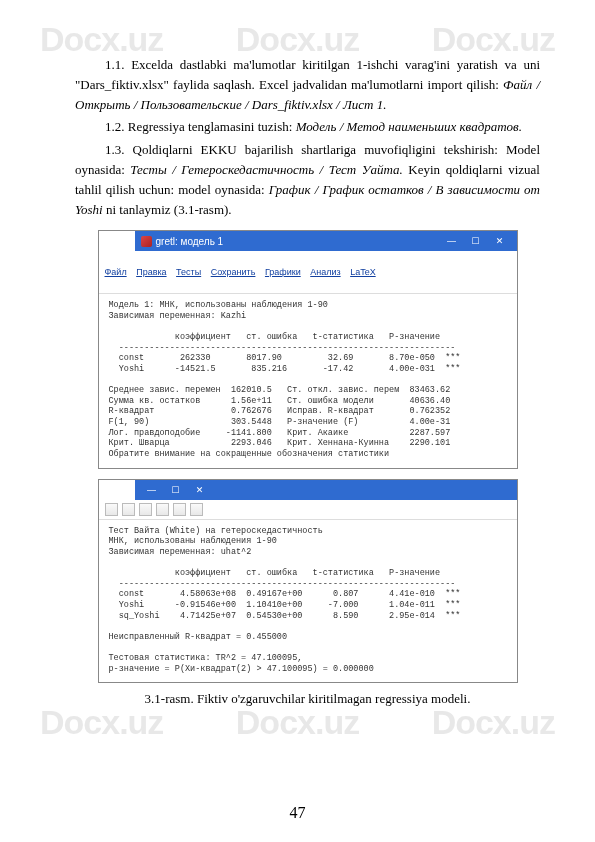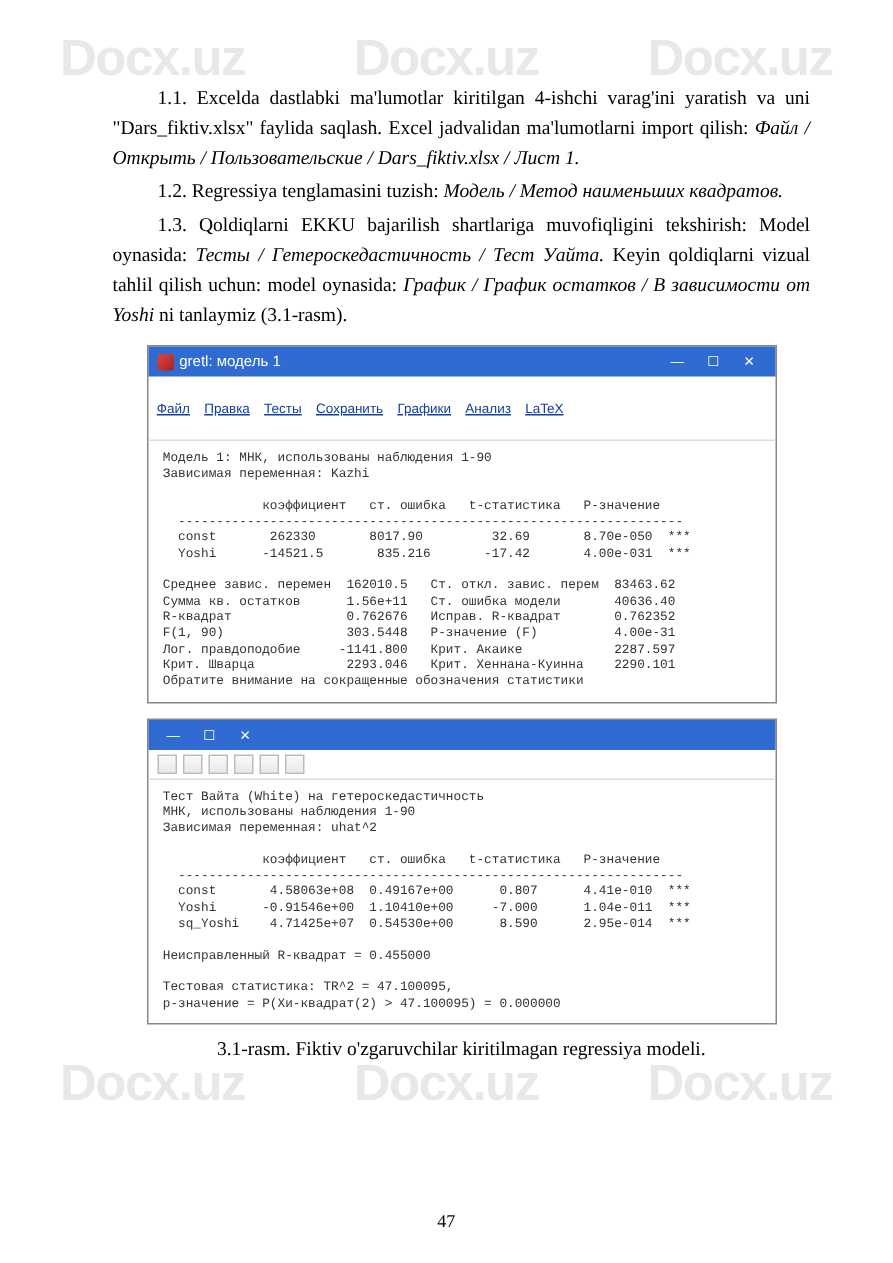--- a/index.html
+++ b/index.html
@@ -49,20 +49,21 @@
   .titlebar {
     background: #2f6bd0;
     color: #fff;
     display: flex;
     align-items: center;
     justify-content: space-between;
     height: 20px;
     padding: 0 6px;
     font-family: "Segoe UI", Arial, sans-serif;
     font-size: 10px;
+    margin-left: 36px;
   }
   .tbar-left { display: flex; align-items: center; gap: 4px; }
   .tbar-icon {
     width: 11px; height: 11px;
     background: linear-gradient(135deg,#d44,#a22);
     border-radius: 2px;
   }
   .tbar-btns { display: flex; gap: 2px; }
   .tbar-btn {
     width: 22px; height: 16px;
@@ -98,34 +99,34 @@
   .caption {
     text-align: center;
     margin-top: 6px;
     font-size: 13px;
   }
   .page-num {
     position: absolute;
     bottom: 20px;
     left: 0; right: 0;
     text-align: center;
-    font-size: 12px;
+    font-size: 16px;
   }
 </style>
 </head>
 <body>
 
 <div class="watermark">
   <span class="wm">Docx.uz</span>
   <span class="wm">Docx.uz</span>
   <span class="wm">Docx.uz</span>
 </div>
 
 <div class="para">
-  <span>1.1. Excelda dastlabki ma'lumotlar kiritilgan 4-ishchi varag'ini yaratish va uni "Dars_fiktiv.xlsx" faylida saqlash. Excel jadvalidan ma'lumotlarni import qilish: </span><span class="ital">Файл / Открыть / Пользовательские / Dars_fiktiv.xlsx / Лист 1.</span>
+  <span>1.1. Excelda dastlabki ma'lumotlar kiritilgan 1-ishchi varag'ini yaratish va uni "Dars_fiktiv.xlsx" faylida saqlash. Excel jadvalidan ma'lumotlarni import qilish: </span><span class="ital">Файл / Открыть / Пользовательские / Dars_fiktiv.xlsx / Лист 1.</span>
 </div>
 
 <div class="para">
   <span>1.2. Regressiya tenglamasini tuzish: </span><span class="ital">Модель / Метод наименьших квадратов.</span>
 </div>
 
 <div class="para">
   <span>1.3. Qoldiqlarni EKKU bajarilish shartlariga muvofiqligini tekshirish: Model oynasida: </span><span class="ital">Тесты / Гетероскедастичность / Тест Уайта.</span><span> Keyin qoldiqlarni vizual tahlil qilish uchun: model oynasida: </span><span class="ital">График / График остатков / В зависимости от Yoshi </span><span>ni tanlaymiz (3.1-rasm).</span>
 </div>
 

